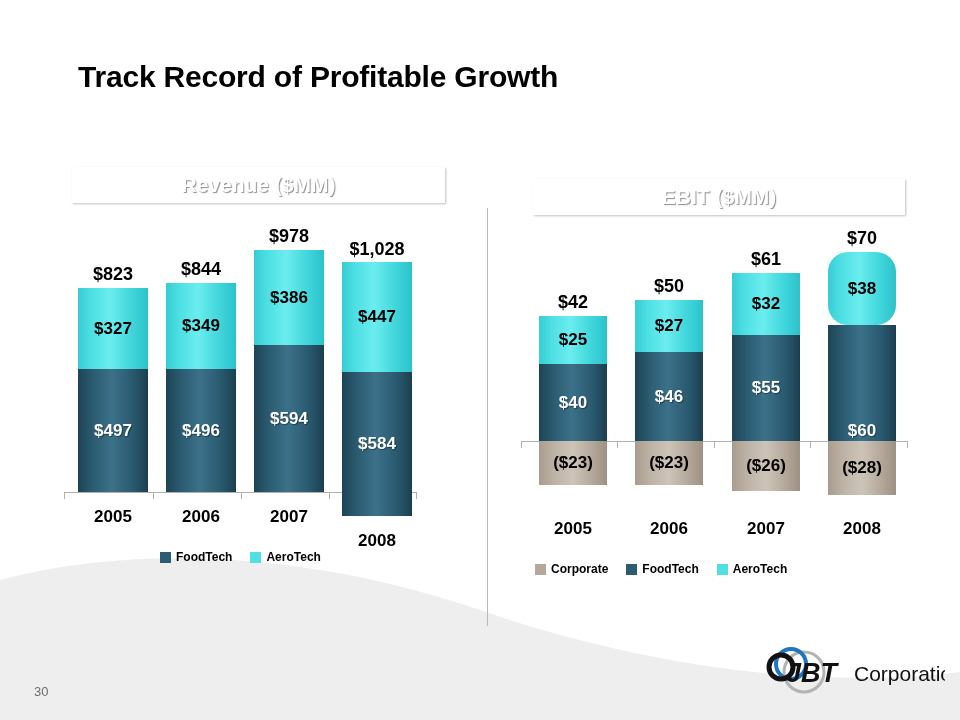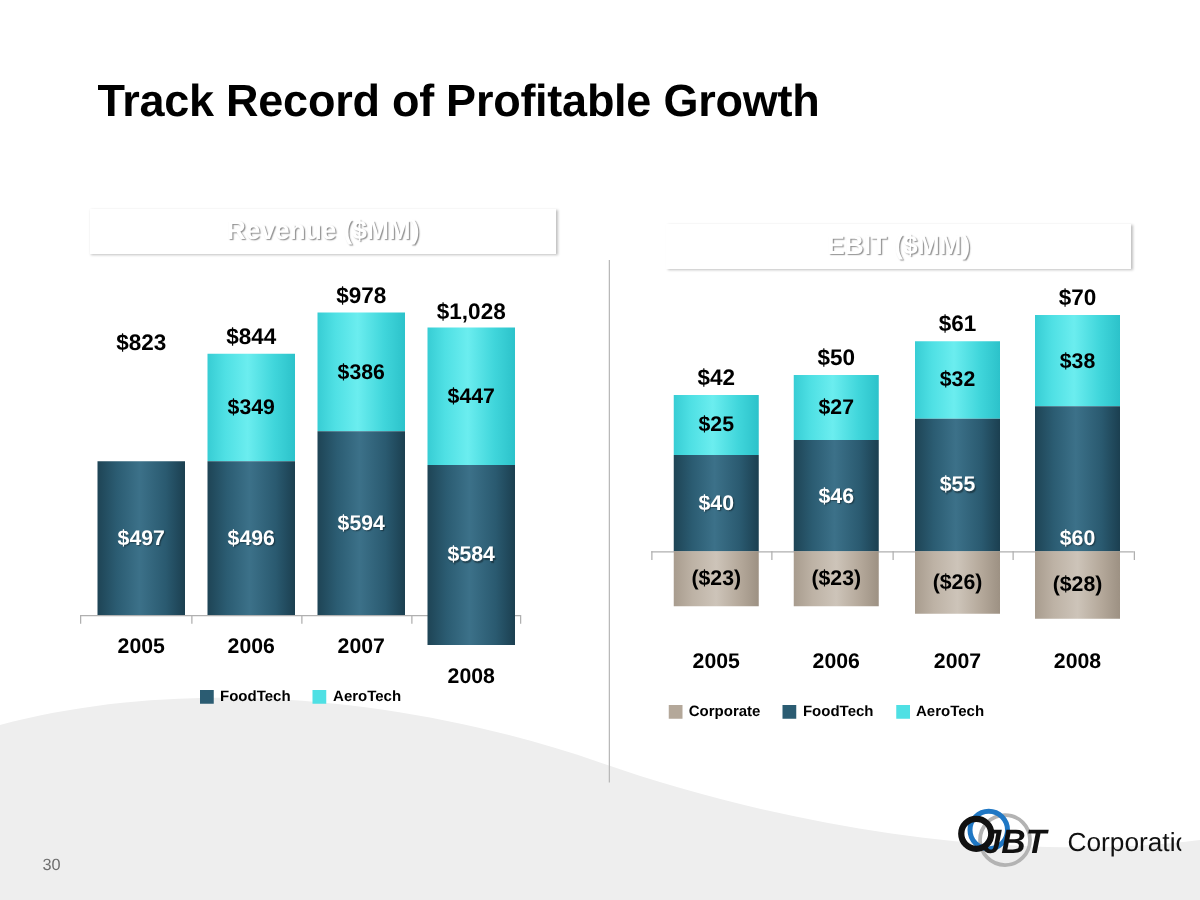--- a/index.html
+++ b/index.html
@@ -11,21 +11,21 @@
   }
   #slide{position:absolute;left:0;top:0;width:960px;height:720px;}
 
   
   .swoosh{position:absolute;left:0;top:540px;width:960px;height:180px;overflow:hidden;}
   .swoosh svg{display:block;}
 
   
   .slide-title{
     position:absolute;left:78px;top:60px;
-    font-size:36px;font-weight:bold;color:#000000;
+    font-size:30px;font-weight:bold;color:#000000;
     letter-spacing:-0.2px;white-space:nowrap;
   }
 
   
   .divider{
     position:absolute;left:487px;top:208px;width:1px;height:418px;
     background:#b9b9b9;
   }
 
   
@@ -130,20 +130,23 @@
 
       <div class="axis-line" style="left:4px;top:277px;width:352px;"></div>
       <div class="tick" style="left:4px;top:277px;"></div>
       <div class="tick" style="left:93px;top:277px;"></div>
       <div class="tick" style="left:181px;top:277px;"></div>
       <div class="tick" style="left:269px;top:277px;"></div>
       <div class="tick" style="left:356px;top:277px;"></div>
 
       <div class="bar-col" style="left:18px;top:0px;width:70px;height:277px;">
         <div class="bar-total" style="top:49px;">$823</div>
+        <div class="seg aero" style="top:73px;height:81px;">
+          <span class="seg-label">$327</span>
+        </div>
         <div class="seg food" style="top:154px;height:123px;">
           <span class="seg-label">$497</span>
         </div>
         <div class="year-label" style="top:292px;">2005</div>
       </div>
 
       <div class="bar-col" style="left:106px;top:0px;width:70px;height:277px;">
         <div class="bar-total" style="top:44px;">$844</div>
         <div class="seg aero" style="top:68px;height:86px;">
           <span class="seg-label">$349</span>
@@ -241,21 +244,21 @@
           <span class="seg-label">$55</span>
         </div>
         <div class="seg corp" style="top:214px;height:50px;">
           <span class="seg-label">($26)</span>
         </div>
         <div class="year-label" style="top:292px;">2007</div>
       </div>
 
       <div class="bar-col" style="left:311px;top:0px;width:68px;height:277px;">
         <div class="bar-total" style="top:1px;">$70</div>
-        <div class="seg aero" style="top:25px;height:73px;">
+        <div class="seg aero" style="top:25px;height:73px;border-radius:20px;">
           <span class="seg-label">$38</span>
         </div>
         <div class="seg food" style="top:98px;height:116px;align-items:flex-end;">
           <span class="seg-label">$60</span>
         </div>
         <div class="seg corp" style="top:214px;height:54px;">
           <span class="seg-label">($28)</span>
         </div>
         <div class="year-label" style="top:292px;">2008</div>
       </div>

